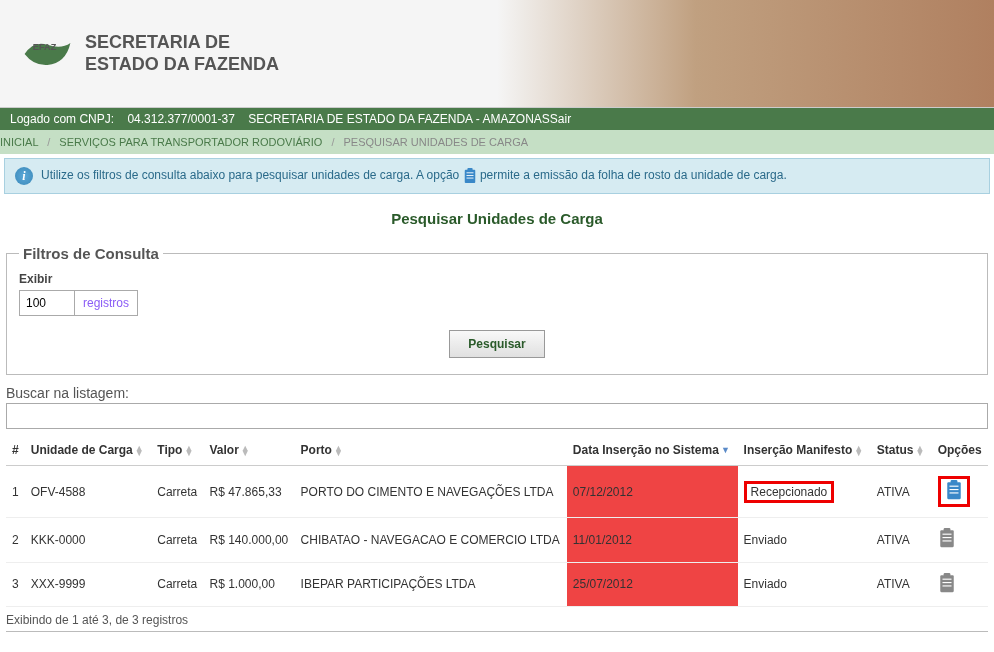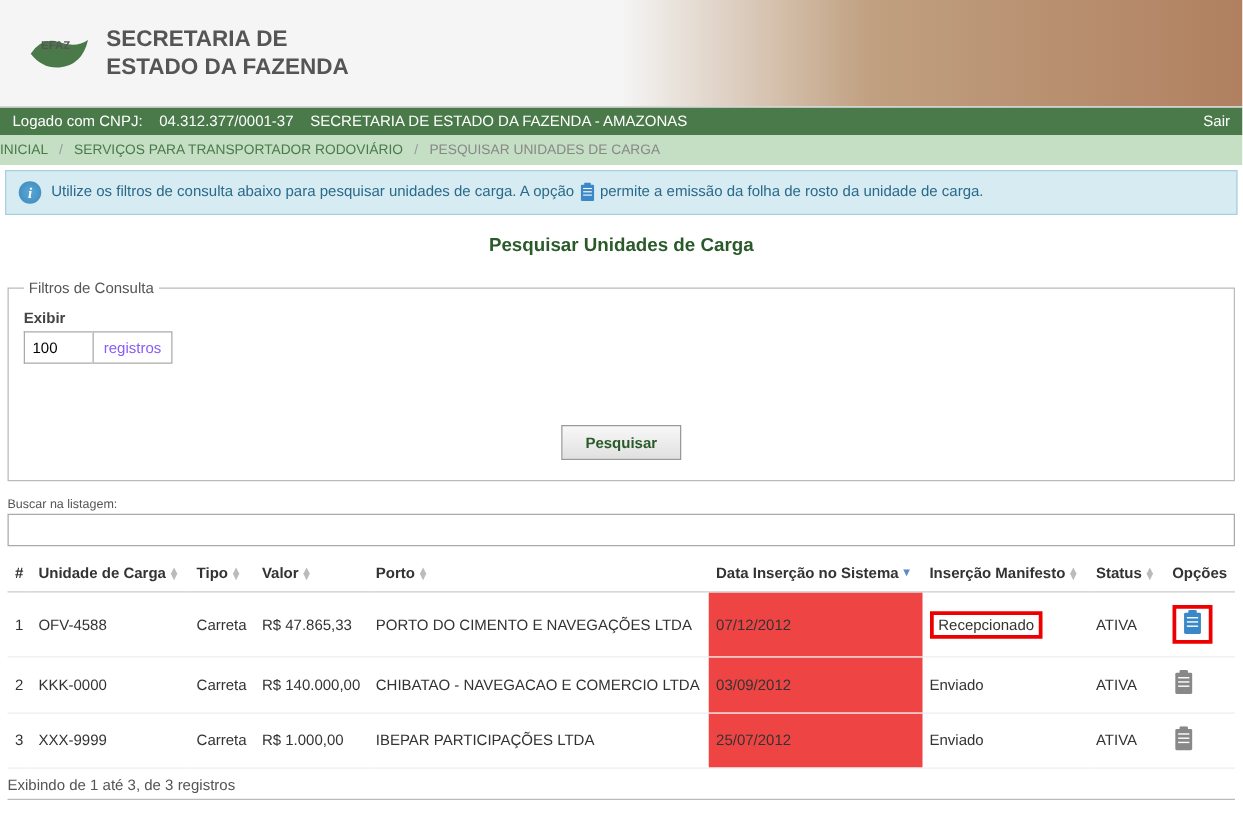--- a/index.html
+++ b/index.html
@@ -1,19 +1,19 @@
 <!DOCTYPE html>
 <html><head>
   <meta charset="utf-8">
   <style>
     * { box-sizing: border-box; margin: 0; padding: 0; }
     body { font-family: Arial, sans-serif; font-size: 12px; color: #333; background: #fff; }
     
     .header-banner {
-      height: 86px;
+      height: 108px;
       background: linear-gradient(to right, #f5f5f5 0%, #f5f5f5 50%, #c0a080 70%, #b08060 100%);
       border-bottom: 1px solid #ccc;
       display: flex;
       align-items: center;
       padding-left: 20px;
       position: relative;
     }
     .logo-area { display: flex; align-items: center; gap: 10px; }
     .logo-shape {
       width: 55px; height: 40px;
@@ -22,21 +22,20 @@
     .logo-shape svg { width: 100%; height: 100%; }
     .logo-text { color: #555; font-weight: bold; line-height: 1.2; }
     .logo-text .line1 { font-size: 18px; }
     .logo-text .line2 { font-size: 18px; }
     
     .top-bar {
       background: #4a7a4a;
       color: #fff;
       padding: 4px 10px;
       display: flex;
-      justify-content: space-between;
       font-size: 12px;
     }
     .top-bar a { color: #fff; text-decoration: none; }
     
     .breadcrumb {
       background: #c5dfc5;
       padding: 6px 0;
       font-size: 11px;
       color: #888;
     }
@@ -74,21 +73,21 @@
       font-weight: bold;
       font-size: 15px;
       padding: 12px 0;
     }
     
     fieldset {
       margin: 6px;
       border: 1px solid #bbb;
       padding: 10px 12px 16px;
     }
-    legend { color: #555; font-weight: normal; font-size: 12px; padding: 0 4px; }
+    legend { color: #555; font-weight: bold; font-size: 15px; padding: 0 4px; }
     
     .filter-row { display: flex; gap: 20px; align-items: flex-end; margin-bottom: 10px; }
     .filter-group { display: flex; flex-direction: column; gap: 4px; }
     .filter-group label { font-weight: bold; color: #444; font-size: 12px; }
     .filter-id { flex: 1; }
     .filter-id input { width: 100%; }
     .filter-tipo select { width: 200px; }
     .filter-status select { width: 95px; }
     
     input[type="text"], select {
@@ -111,27 +110,26 @@
     
     .search-btn-row { text-align: center; margin-top: 14px; }
     .search-btn {
       background: linear-gradient(#f8f8f8, #e0e0e0);
       border: 1px solid #999;
       padding: 6px 18px;
       font-size: 12px;
       color: #2a5a2a;
       font-weight: bold;
       cursor: pointer;
-      margin-top: 35px;
     }
     
     .listing-search {
       margin: 10px 6px 4px;
     }
-    .listing-search label { font-size: 10px; color: #555; }
+    .listing-search label { font-size: 14px; color: #555; }
     .listing-search input { width: 100%; margin-top: 2px; }
     
     table.data {
       width: calc(100% - 12px);
       margin: 6px;
       border-collapse: collapse;
       font-size: 12px;
     }
     table.data th {
       text-align: left;
@@ -285,21 +283,21 @@
                 <rect x="4" y="8" width="8" height="1" fill="#fff"></rect>
                 <rect x="4" y="11" width="8" height="1" fill="#fff"></rect>
               </svg></span></span></td>
       </tr>
       <tr>
         <td>2</td>
         <td>KKK-0000</td>
         <td>Carreta</td>
         <td>R$ 140.000,00</td>
         <td>CHIBATAO - NAVEGACAO E COMERCIO LTDA</td>
-        <td class="col-data">03/09/2012</td>
+        <td class="col-data">11/01/2012</td>
         <td>Enviado</td>
         <td>ATIVA</td>
         <td><span class="clipboard-icon"><svg viewBox="0 0 16 18">
               <rect x="2" y="2" width="12" height="15" rx="1" fill="#888"></rect>
               <rect x="5" y="0" width="6" height="3" rx="1" fill="#888"></rect>
               <rect x="4" y="5" width="8" height="1" fill="#fff"></rect>
               <rect x="4" y="8" width="8" height="1" fill="#fff"></rect>
               <rect x="4" y="11" width="8" height="1" fill="#fff"></rect>
             </svg></span></td>
       </tr>

